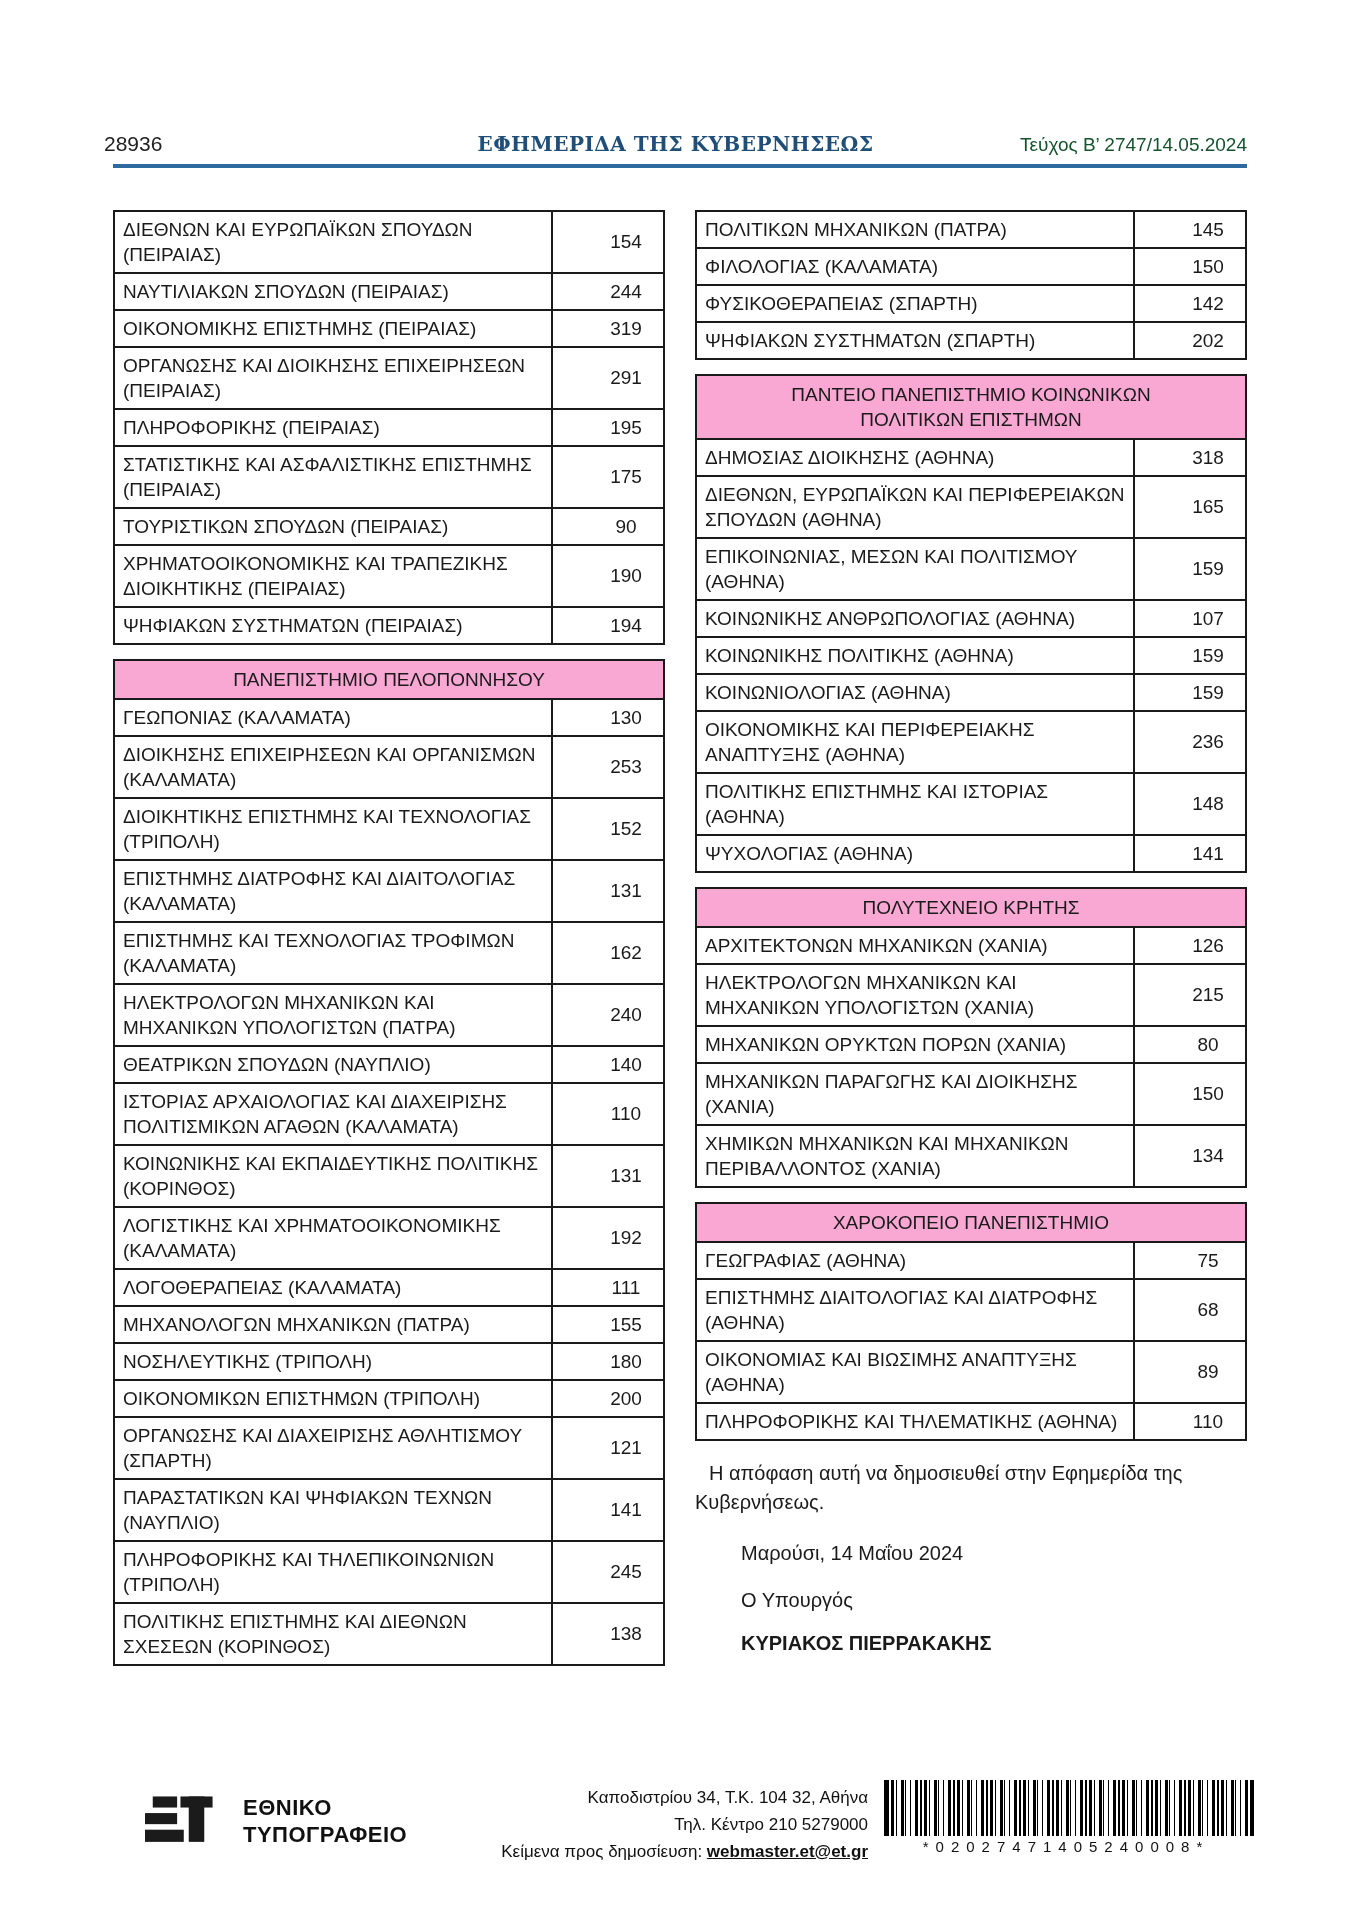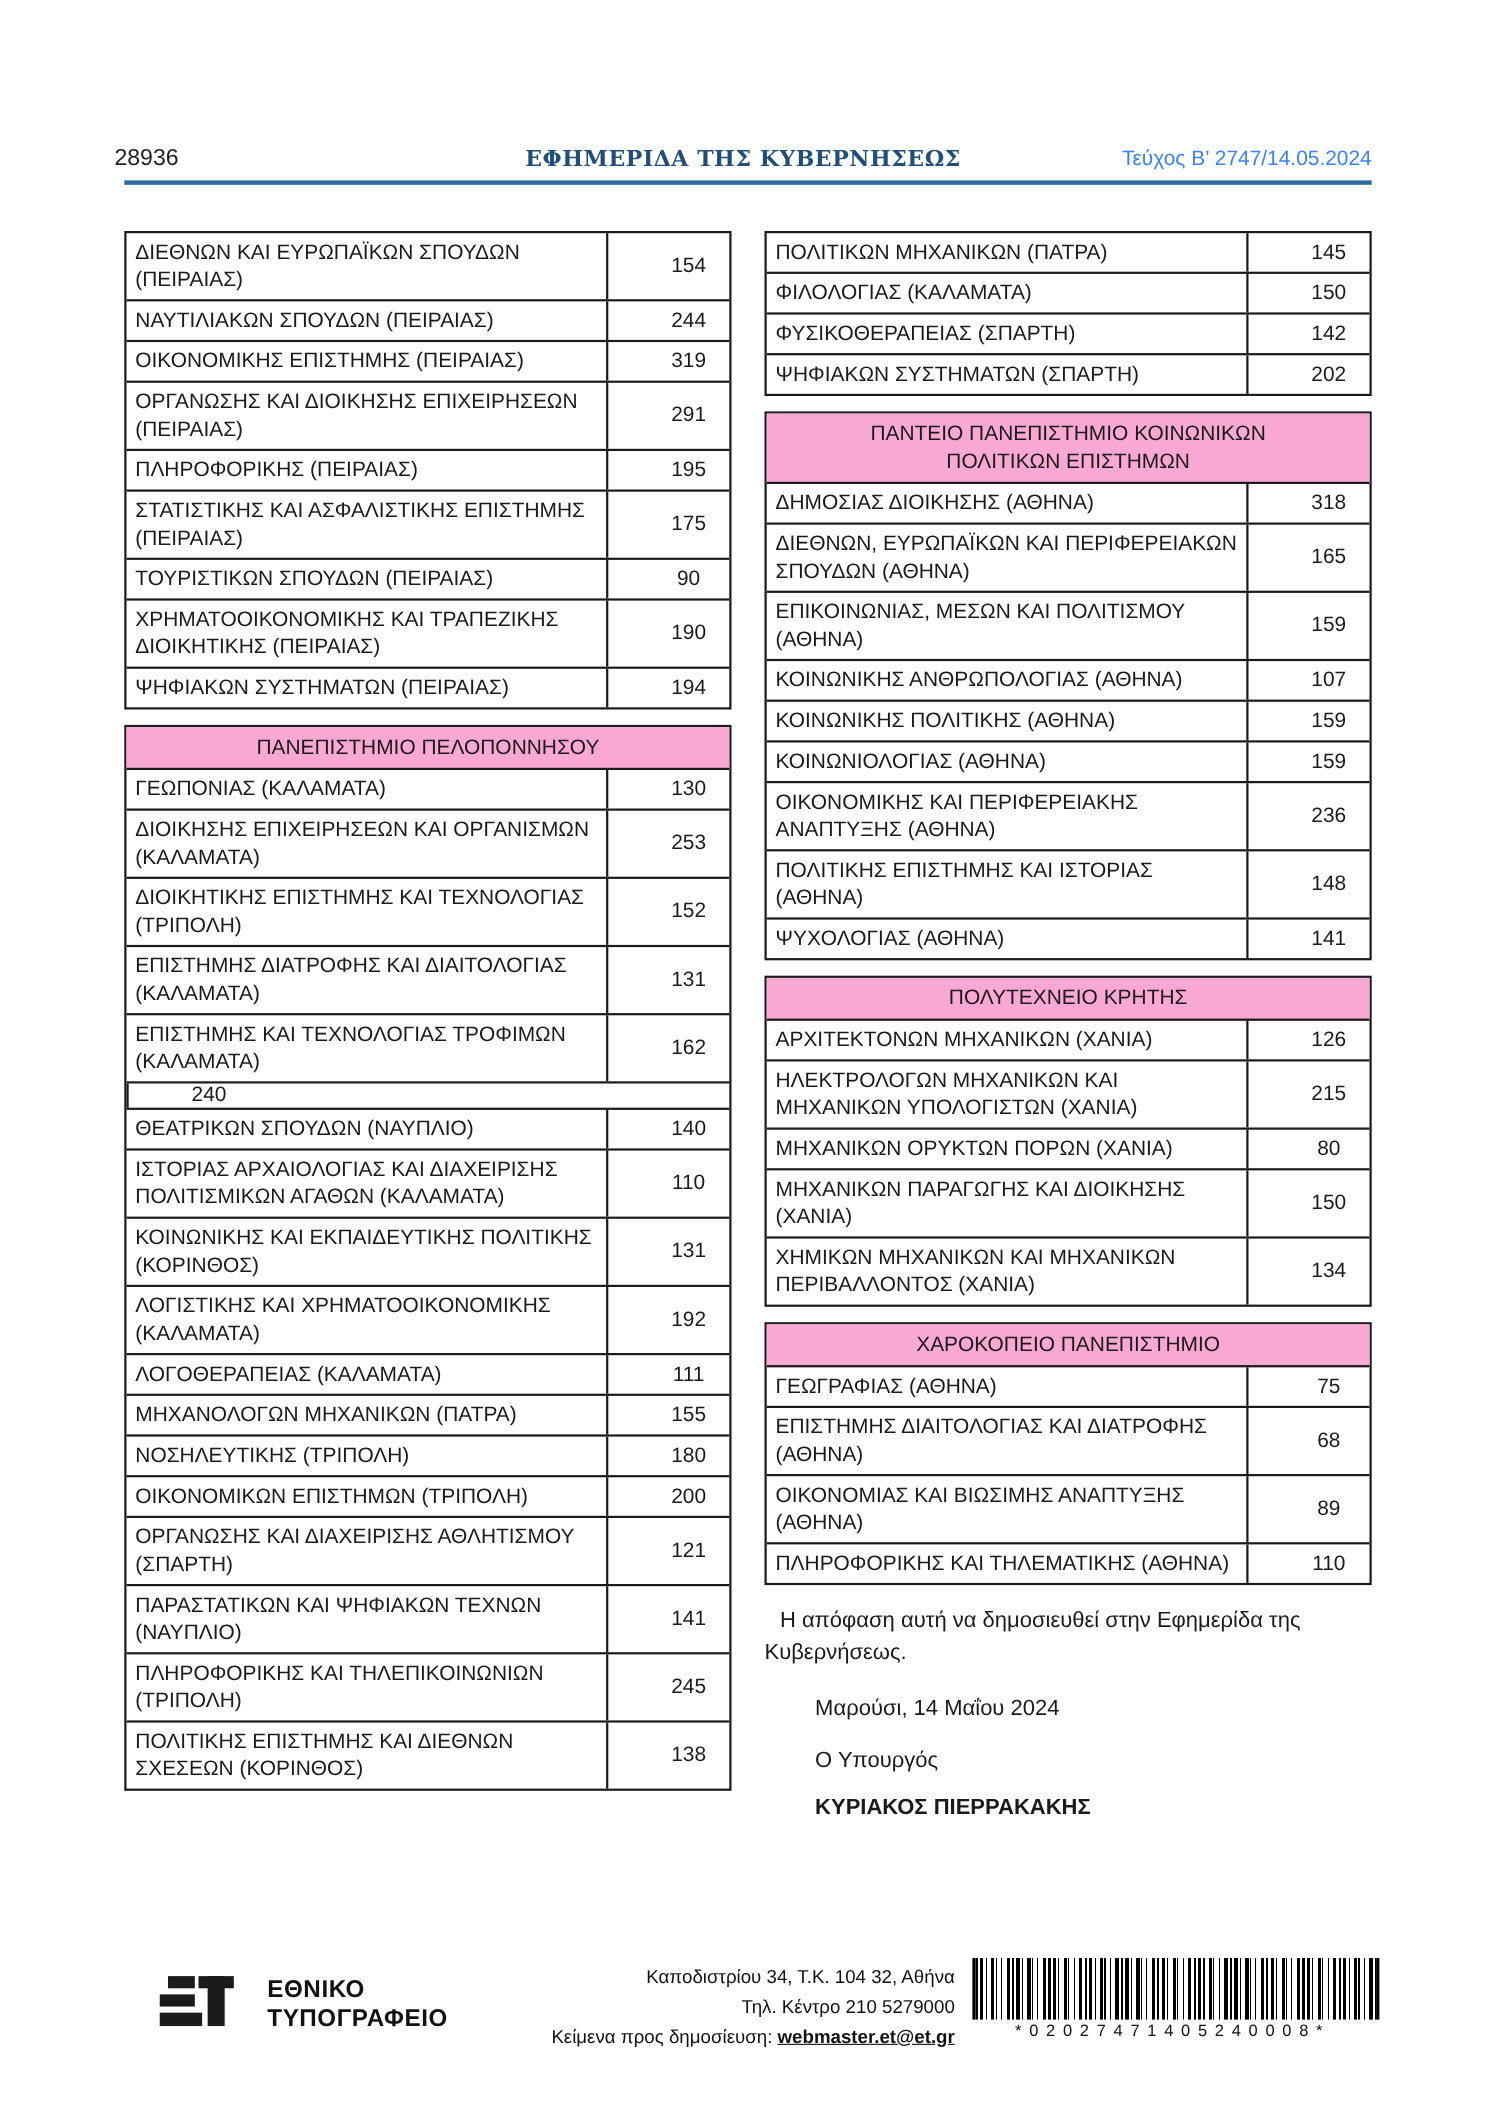--- a/index.html
+++ b/index.html
@@ -9,21 +9,21 @@
     margin:0 auto;
   }
   
   .masthead{position:absolute;left:104px;right:113px;top:128px;height:34px;}
   .mh-pagenum{position:absolute;left:0;bottom:6px;font-size:21px;color:#222;}
   .mh-title{
     position:absolute;left:0;right:0;bottom:6px;text-align:center;
     font-family:"DejaVu Serif","Liberation Serif",serif;font-weight:bold;
     font-size:20px;letter-spacing:.5px;color:#1f4e79;
   }
-  .mh-issue{position:absolute;right:0;bottom:6px;font-size:19px;color:#3b82f6;}
+  .mh-issue{position:absolute;right:0;bottom:6px;font-size:19px;color:#14532d;}
   .mh-rule{position:absolute;left:113px;right:113px;top:164px;height:4px;background:#2c6aa0;}
   
   .columns{position:absolute;left:113px;top:210px;width:1134px;display:flex;gap:30px;}
   .col{width:552px;flex:0 0 552px;}
   
   .sec{border:2px solid #1a1a1a;margin-bottom:14px;background:#fff;}
   .sec-header{
     background:#f9a8d4;border-bottom:2px solid #1a1a1a;
     text-align:center;font-size:19px;line-height:25px;padding:6px 40px;
   }
@@ -155,20 +155,21 @@
                   <div class="cell-label">ΕΠΙΣΤΗΜΗΣ ΔΙΑΤΡΟΦΗΣ ΚΑΙ ΔΙΑΙΤΟΛΟΓΙΑΣ (ΚΑΛΑΜΑΤΑ)</div>
                   <div class="cell-value">131</div>
                 </div>
 
                 <div class="row">
                   <div class="cell-label">ΕΠΙΣΤΗΜΗΣ ΚΑΙ ΤΕΧΝΟΛΟΓΙΑΣ ΤΡΟΦΙΜΩΝ (ΚΑΛΑΜΑΤΑ)</div>
                   <div class="cell-value">162</div>
                 </div>
 
                 <div class="row">
+                  <div class="cell-label">ΗΛΕΚΤΡΟΛΟΓΩΝ ΜΗΧΑΝΙΚΩΝ ΚΑΙ ΜΗΧΑΝΙΚΩΝ ΥΠΟΛΟΓΙΣΤΩΝ (ΠΑΤΡΑ)</div>
                   <div class="cell-value">240</div>
                 </div>
 
                 <div class="row">
                   <div class="cell-label">ΘΕΑΤΡΙΚΩΝ ΣΠΟΥΔΩΝ (ΝΑΥΠΛΙΟ)</div>
                   <div class="cell-value">140</div>
                 </div>
 
                 <div class="row">
                   <div class="cell-label">ΙΣΤΟΡΙΑΣ ΑΡΧΑΙΟΛΟΓΙΑΣ ΚΑΙ ΔΙΑΧΕΙΡΙΣΗΣ ΠΟΛΙΤΙΣΜΙΚΩΝ ΑΓΑΘΩΝ (ΚΑΛΑΜΑΤΑ)</div>

